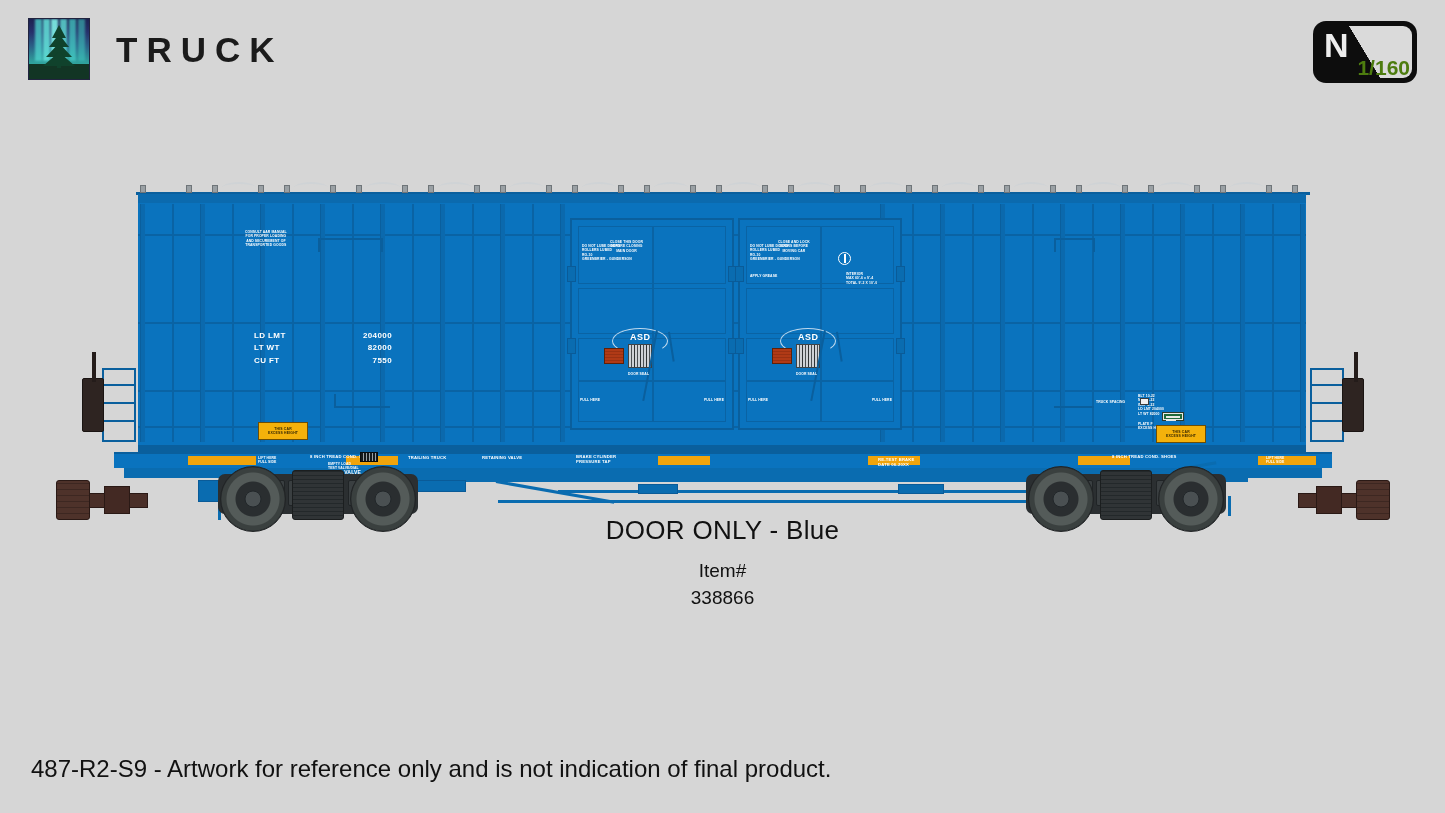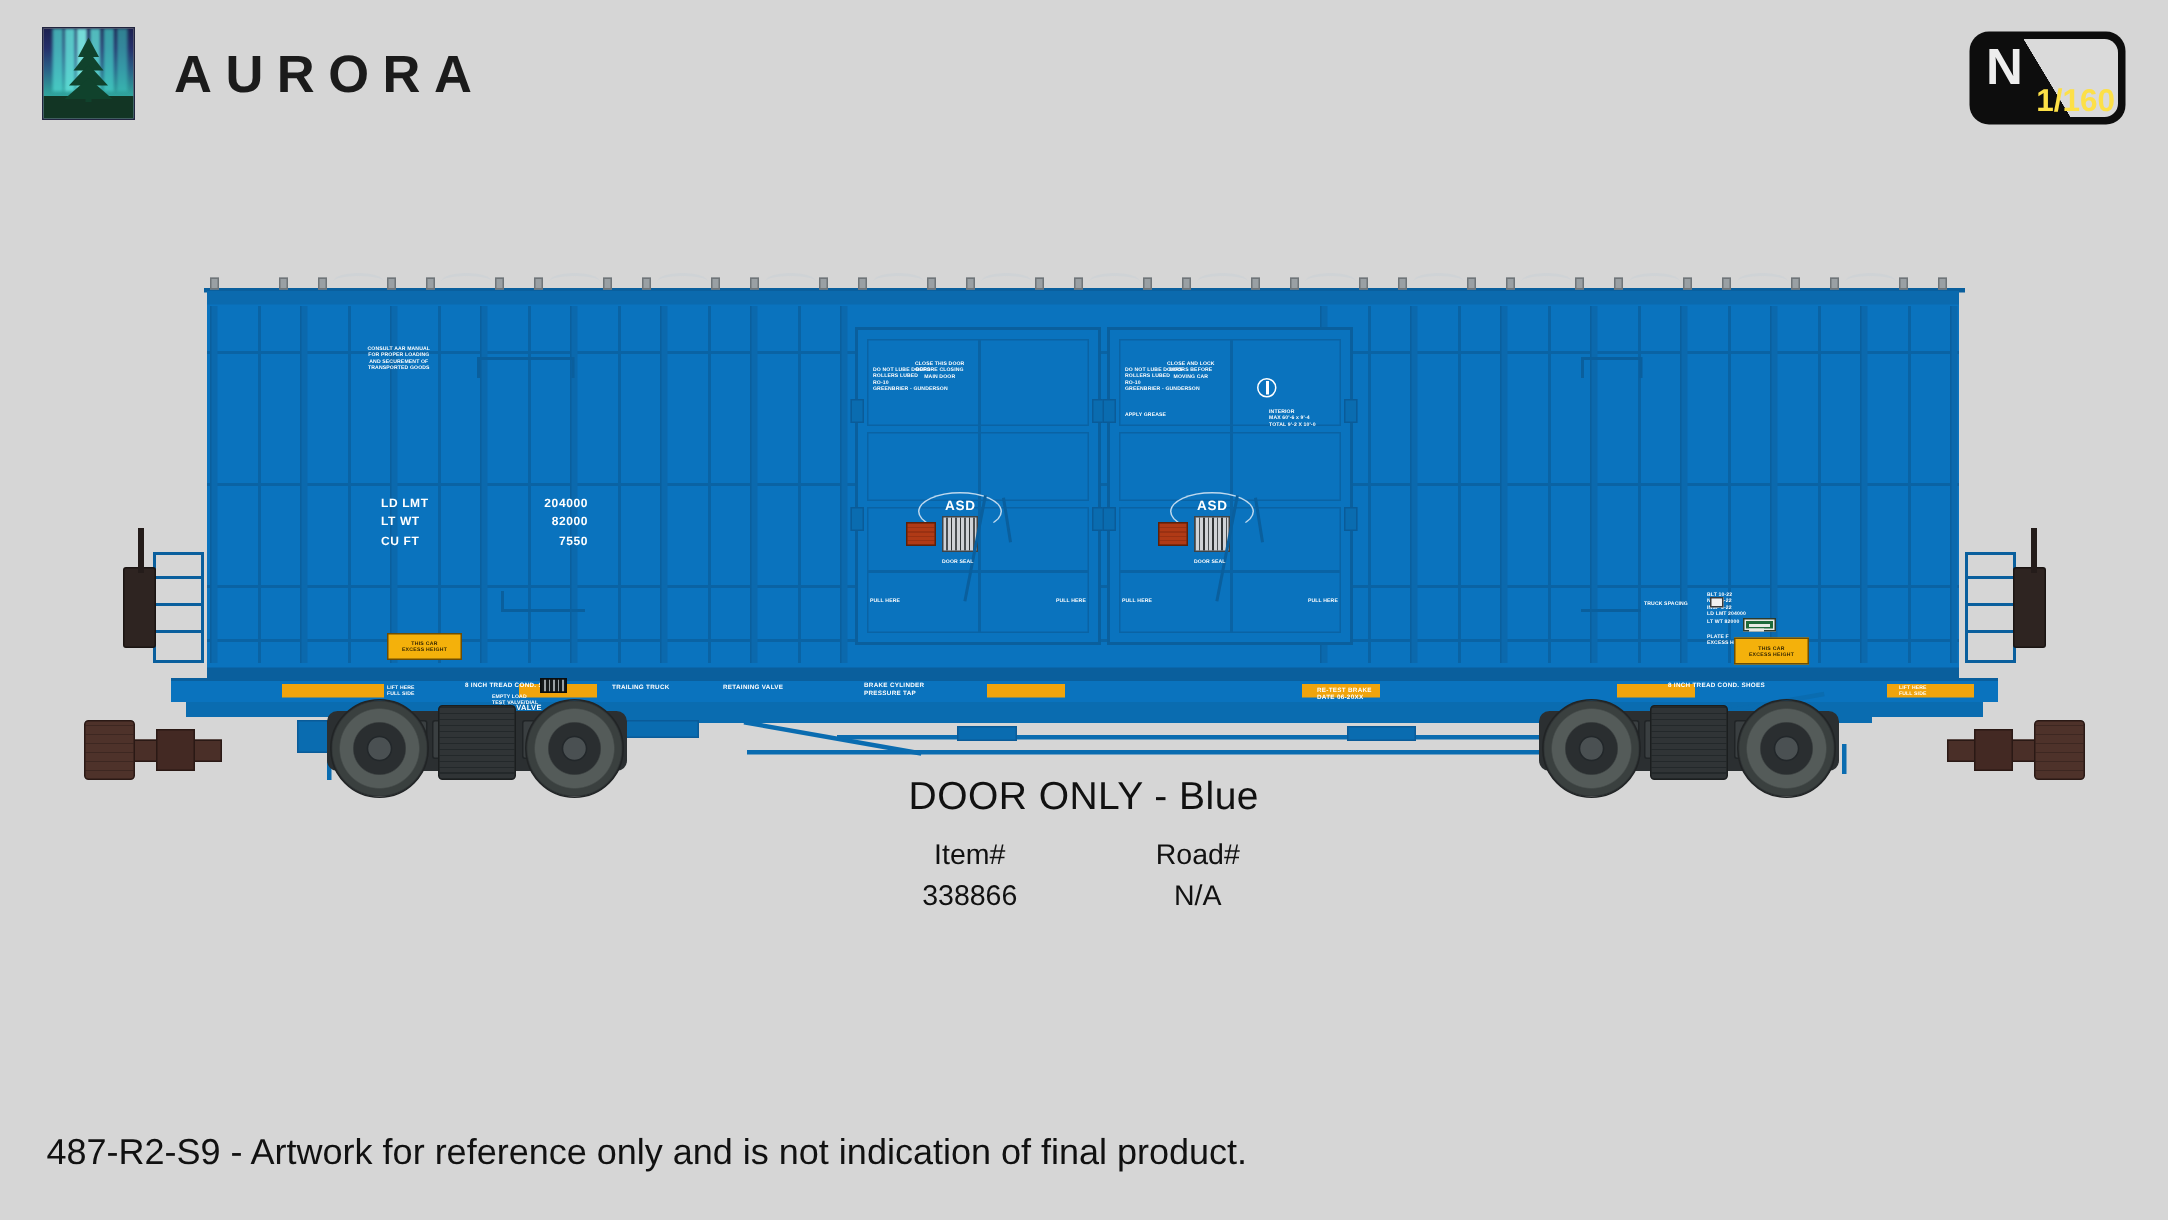--- a/index.html
+++ b/index.html
@@ -37,21 +37,21 @@
 
   
   #scale-badge { position:absolute; right:28px; top:21px; width:104px; height:62px; }
   .badge-body { position:absolute; inset:0; background:#0d0d0d; border-radius:13px; overflow:hidden; }
   .badge-wedge { position:absolute; inset:5px; border-radius:9px; overflow:hidden; }
   .badge-wedge::after {
     content:""; position:absolute; inset:0;
     background:linear-gradient(59deg, #0d0d0d 0%, #0d0d0d 49.6%, #dadada 49.8%, #dadada 100%);
   }
   .badge-n { position:absolute; left:11px; top:5px; color:#ededed; font-size:34px; font-weight:bold; z-index:3; font-family:"Liberation Sans", sans-serif; }
-  .badge-ratio { position:absolute; right:7px; bottom:3px; color:#fde047; font-size:21px; font-weight:bold; z-index:3; font-family:"Liberation Sans", sans-serif; }
+  .badge-ratio { position:absolute; right:7px; bottom:3px; color:#4d7c0f; font-size:21px; font-weight:bold; z-index:3; font-family:"Liberation Sans", sans-serif; }
 
   
   #caption-block { position:absolute; left:0; right:0; top:515px; text-align:center; }
   #caption-title { font-size:26px; color:#111; letter-spacing:.3px; }
   .cap-cols { display:flex; justify-content:center; gap:52px; margin-top:14px; }
   .cap-col { min-width:100px; }
   .cap-h { font-size:19px; color:#111; }
   .cap-v { font-size:19px; color:#111; margin-top:5px; }
 
   #disclaimer { position:absolute; left:31px; top:755px; font-size:24px; color:#111; white-space:nowrap; }
@@ -163,21 +163,21 @@
     <div class="ground"></div>
     <div class="tree">
       <i style="bottom:28px; border-left-width:7px;  border-right-width:7px;  border-bottom-width:13px;"></i>
       <i style="bottom:19px; border-left-width:10px; border-right-width:10px; border-bottom-width:13px;"></i>
       <i style="bottom:9px;  border-left-width:13px; border-right-width:13px; border-bottom-width:14px;"></i>
       <i style="bottom:0px;  border-left-width:16px; border-right-width:16px; border-bottom-width:14px;"></i>
       <div class="trunk"></div>
     </div>
   </div>
   <div class="logo-text">
-    <div class="l1">AURORA</div>
+    <div class="l1">TRUCK</div>
   </div>
 </div>
 
 <div id="scale-badge">
   <div class="badge-body">
     <div class="badge-wedge"></div>
     <div class="badge-n">N</div>
     <div class="badge-ratio">1/160</div>
   </div>
 </div>
@@ -484,20 +484,16 @@
   </div>
 </div>
 
 <div id="caption-block">
   <div id="caption-title">DOOR ONLY - Blue</div>
   <div class="cap-cols">
     <div class="cap-col">
       <div class="cap-h">Item#</div>
       <div class="cap-v">338866</div>
     </div>
-    <div class="cap-col">
-      <div class="cap-h">Road#</div>
-      <div class="cap-v">N/A</div>
-    </div>
   </div>
 </div>
 
 <div id="disclaimer">487-R2-S9 - Artwork for reference only and is not indication of final product.</div>
 
 </body></html>

